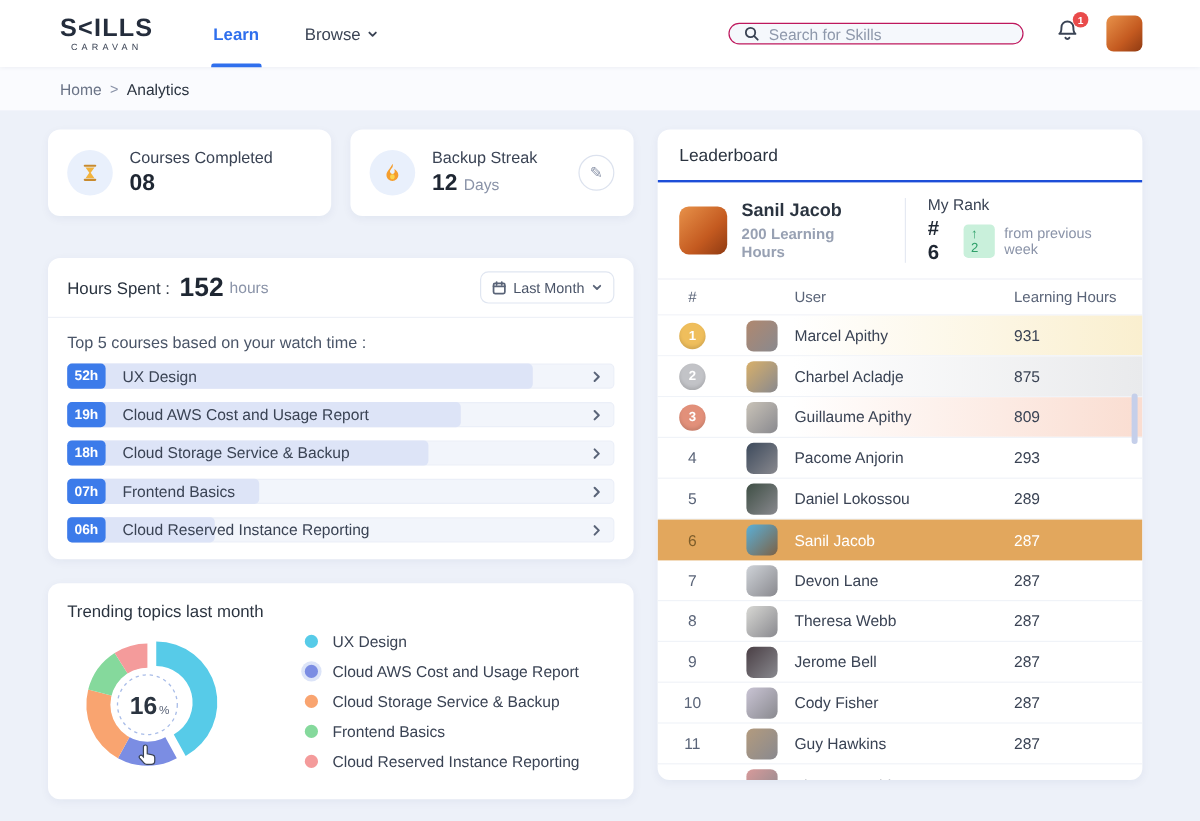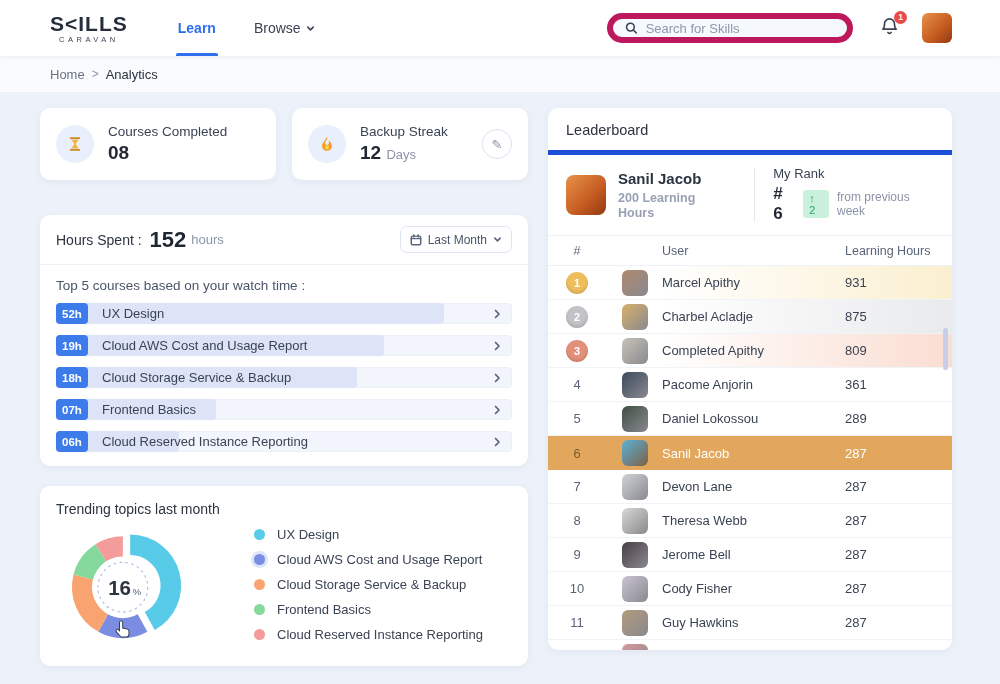--- a/index.html
+++ b/index.html
@@ -12,22 +12,22 @@
   .logo { display:flex; flex-direction:column; line-height:1; cursor:pointer; }
   .logo-main { font-size:21px; font-weight:700; letter-spacing:1px; color:#242D3C; }
   .logo-sub { font-size:7.5px; letter-spacing:3.5px; color:#3A4354; margin-top:2px; text-align:center; }
   .nav-tabs { display:flex; margin-left:48px; height:56px; }
   .nav-tab { display:flex; align-items:center; gap:5px; padding:0 2px; margin-right:34px;
     font-size:14px; color:#3A4354; position:relative; cursor:pointer; }
   .nav-tab.active { color:#2F6FED; font-weight:700; }
   .nav-tab.active::after { content:""; position:absolute; left:0; right:0; bottom:0;
     height:3px; background:#2F6FED; border-radius:2px 2px 0 0; }
   .chev-down { width:9px; height:9px; display:inline-block; }
-  .search-box { margin-left:auto; width:246px; height:30px; background:#F5F8FC;
-    border:6px solid #be185d; border-radius:16px; display:flex; align-items:center;
+  .search-box { margin-left:auto; width:246px; height:18px; background:#F5F8FC;
+    border:1px solid #be185d; border-radius:16px; display:flex; align-items:center;
     padding:0 12px; gap:8px; }
   .search-box input { border:none; outline:none; background:transparent; font-size:13px;
     color:#4A5468; width:100%; font-family:inherit; }
   .search-box input::placeholder { color:#8E98AB; }
   .bell-wrap { position:relative; margin-left:26px; cursor:pointer; }
   .bell-badge { position:absolute; top:-5px; right:-7px; min-width:13px; height:13px;
     background:#E94B4B; color:#fff; font-size:8.5px; font-weight:700; border-radius:8px;
     display:flex; align-items:center; justify-content:center; padding:0 3px; }
   .nav-avatar { width:30px; height:30px; border-radius:6px; margin-left:22px; cursor:pointer;
     background:linear-gradient(135deg,#E8924A 0%,#C45A20 60%,#8F3A12 100%); }
@@ -83,21 +83,21 @@
   .trend-body { display:flex; align-items:center; margin-top:2px; }
   .donut-wrap { width:130px; height:130px; flex:0 0 130px; margin-left:4px; }
   .legend { margin-left:64px; display:flex; flex-direction:column; gap:10px; }
   .legend-item { display:flex; align-items:center; gap:12px; cursor:pointer; }
   .legend-dot { width:11px; height:11px; border-radius:50%; flex:0 0 11px; }
   .legend-dot.hovered { box-shadow:0 0 0 3px #DCE4F8; }
   .legend-label { font-size:13px; color:#3A4354; }
 
   
   .lb-card { height:542px; position:relative; overflow:hidden; }
-  .lb-title { font-size:14.5px; color:#2B3440; padding:14px 18px 12px; border-bottom:5px solid #1d4ed8; }
+  .lb-title { font-size:14.5px; color:#2B3440; padding:14px 18px 12px; border-bottom:2px solid #1d4ed8; }
   .lb-summary { display:flex; align-items:center; padding:11px 18px; border-bottom:1px solid #EEF1F7; }
   .lb-me-avatar { width:40px; height:40px; border-radius:8px; flex:0 0 40px;
     background:linear-gradient(135deg,#E8924A 0%,#C45A20 60%,#8F3A12 100%); }
   .lb-me-info { margin-left:12px; }
   .lb-me-name { font-size:15px; font-weight:700; color:#2B3440; }
   .lb-me-hours { font-size:13px; margin-top:3px; font-weight:700; color:#2B3440; }
   .lb-me-hours span { font-weight:700; color:#98A1B3; font-size:12.5px; }
   .lb-vdiv { width:1px; align-self:stretch; background:#E5E9F2; margin:2px 0 2px 26px; }
   .lb-rank-block { margin-left:18px; }
   .lb-rank-label { font-size:13px; color:#3A4354; }
@@ -381,30 +381,30 @@
             <div class="cell-name">Charbel Acladje</div>
             <div class="cell-hours">875</div>
           </div>
           <div class="lb-row grad-bronze">
             <div class="cell-rank">
               <div class="medal" style="background:#E2907A">3</div>
             </div>
             <div class="cell-avatar">
               <div class="row-avatar" style="background:linear-gradient(135deg,#C9C3B8,rgba(40,40,50,.55))"></div>
             </div>
-            <div class="cell-name">Completed Apithy</div>
+            <div class="cell-name">Guillaume Apithy</div>
             <div class="cell-hours">809</div>
           </div>
           <div class="lb-row">
             <div class="cell-rank"><span class="rank-num">4</span></div>
             <div class="cell-avatar">
               <div class="row-avatar" style="background:linear-gradient(135deg,#3D4A5C,rgba(40,40,50,.55))"></div>
             </div>
             <div class="cell-name">Pacome Anjorin</div>
-            <div class="cell-hours">361</div>
+            <div class="cell-hours">293</div>
           </div>
           <div class="lb-row">
             <div class="cell-rank"><span class="rank-num">5</span></div>
             <div class="cell-avatar">
               <div class="row-avatar" style="background:linear-gradient(135deg,#3F4F45,rgba(40,40,50,.55))"></div>
             </div>
             <div class="cell-name">Daniel Lokossou</div>
             <div class="cell-hours">289</div>
           </div>
           <div class="lb-row highlight">

